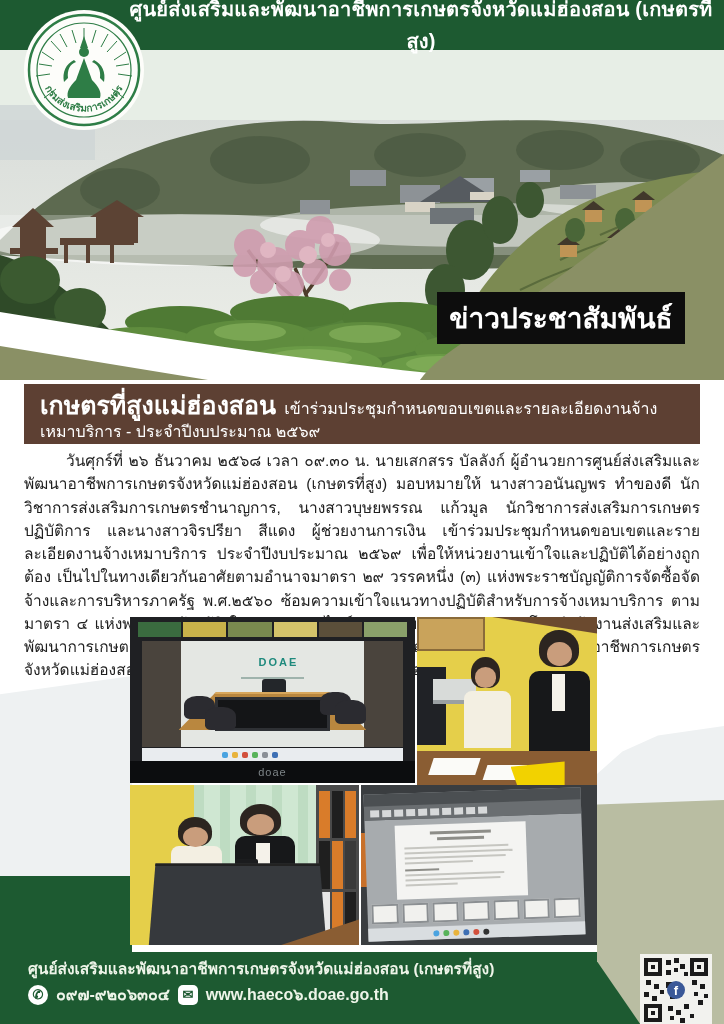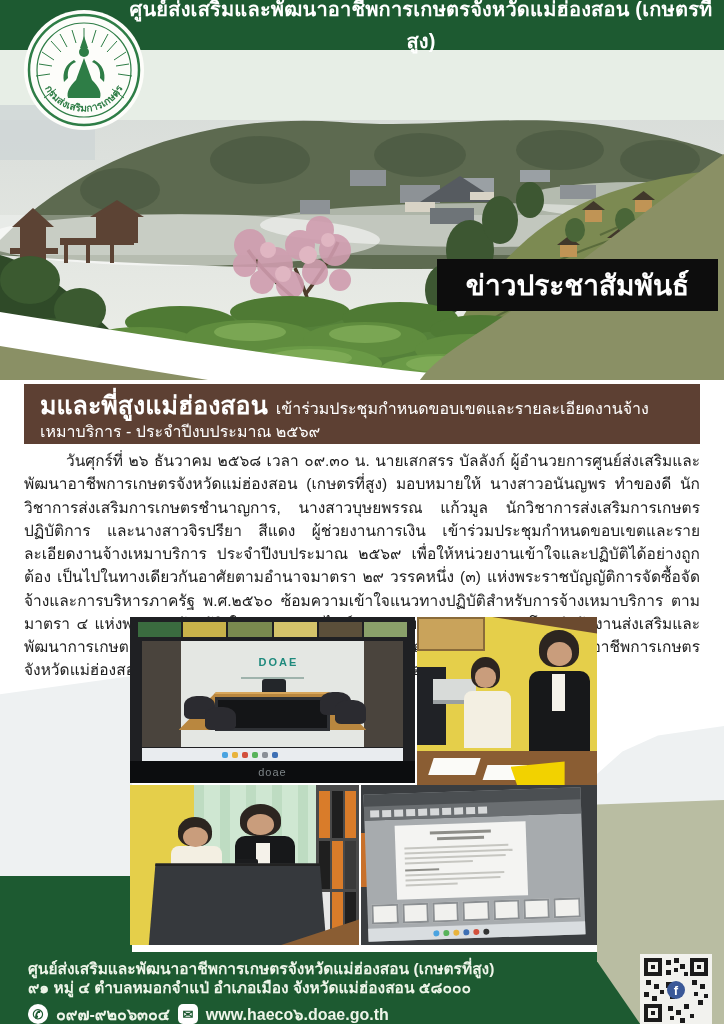--- a/index.html
+++ b/index.html
@@ -6,21 +6,21 @@
   *{box-sizing:border-box;font-family:"Liberation Sans",sans-serif;}
   .page{position:relative;width:724px;height:1024px;background:#fff;overflow:hidden;margin:0 auto;}
 
   
   .topbar{position:absolute;left:0;top:0;width:724px;height:50px;background:#1d5a31;display:flex;align-items:center;justify-content:center;z-index:6;}
   .org-title{color:#fff;font-weight:bold;font-size:20px;padding-left:118px;text-align:center;letter-spacing:.2px;}
 
   
   .hero{position:absolute;left:0;top:50px;width:724px;height:330px;z-index:2;}
   .hero svg{display:block;}
-  .news-box{position:absolute;left:437px;top:209px;width:281px;height:52px;background:#0d0d0d;display:flex;align-items:center;justify-content:center;}
+  .news-box{position:absolute;left:437px;top:242px;width:248px;height:52px;background:#0d0d0d;display:flex;align-items:center;justify-content:center;}
   .news-box span{color:#fff;font-weight:bold;font-size:28px;}
   .issue-line{position:absolute;left:423px;top:287px;width:296px;text-align:center;font-weight:bold;font-size:19px;color:#241b0d;}
 
   
   .logo{position:absolute;left:22px;top:8px;width:124px;height:124px;z-index:7;}
 
   
   .headline-box{position:absolute;left:24px;top:384px;width:676px;height:60px;background:#5d4033;color:#fff;padding:5px 16px;line-height:1.3;z-index:3;}
   .headline-box .lead{font-size:25px;font-weight:bold;margin-right:8px;}
   .headline-box .rest{font-size:16px;}
@@ -335,21 +335,21 @@
         <polygon points="62,28 58,40 66,40"></polygon>
       </g>
       <path id="arcT" d="M22,78 A44,44 0 0,0 102,78" fill="none"></path>
       <text font-size="10" fill="#2e7d46" font-weight="bold">
         <textPath href="#arcT" startOffset="50%" text-anchor="middle">กรมส่งเสริมการเกษตร</textPath>
       </text>
     </svg>
   </div>
 
   <div class="headline-box">
-    <span class="lead">มและพี่สูงแม่ฮ่องสอน</span><span class="rest">เข้าร่วมประชุมกำหนดขอบเขตและรายละเอียดงานจ้างเหมาบริการ - ประจำปีงบประมาณ ๒๕๖๙</span>
+    <span class="lead">เกษตรที่สูงแม่ฮ่องสอน</span><span class="rest">เข้าร่วมประชุมกำหนดขอบเขตและรายละเอียดงานจ้างเหมาบริการ - ประจำปีงบประมาณ ๒๕๖๙</span>
   </div>
 
   <p class="body-par">วันศุกร์ที่ ๒๖ ธันวาคม ๒๕๖๘ เวลา ๐๙.๓๐ น. นายเสกสรร บัลลังก์ ผู้อำนวยการศูนย์ส่งเสริมและพัฒนาอาชีพการเกษตรจังหวัดแม่ฮ่องสอน (เกษตรที่สูง) มอบหมายให้ นางสาวอนันญพร ทำของดี นักวิชาการส่งเสริมการเกษตรชำนาญการ, นางสาวบุษยพรรณ แก้วมูล นักวิชาการส่งเสริมการเกษตรปฏิบัติการ และนางสาวจิรปรียา สีแดง ผู้ช่วยงานการเงิน เข้าร่วมประชุมกำหนดขอบเขตและรายละเอียดงานจ้างเหมาบริการ ประจำปีงบประมาณ ๒๕๖๙ เพื่อให้หน่วยงานเข้าใจและปฏิบัติได้อย่างถูกต้อง เป็นไปในทางเดียวกันอาศัยตามอำนาจมาตรา ๒๙ วรรคหนึ่ง (๓) แห่งพระราชบัญญัติการจัดซื้อจัดจ้างและการบริหารภาครัฐ พ.ศ.๒๕๖๐ ซ้อมความเข้าใจแนวทางปฏิบัติสำหรับการจ้างเหมาบริการ ตามมาตรา ๔ แห่งพระราชบัญญัติ ในรูปแบบออนไลน์ผ่านระบบ zoom meeting โดยสำนักงานส่งเสริมและพัฒนาการเกษตรที่ ๖ จังหวัดเชียงใหม่ เข้าร่วมประชุม ณ ศูนย์ส่งเสริมและพัฒนาอาชีพการเกษตรจังหวัดแม่ฮ่องสอน (เกษตรที่สูง) ตำบลหมอกจำแป่ อำเภอเมือง จังหวัดแม่ฮ่องสอน</p>
 
   <div class="gray-left"></div>
   <div class="gray-right"></div>
   <div class="green-left"></div>
   <div class="sage-right"></div>
 
   <div class="collage">
@@ -482,21 +482,20 @@
           <i style="background:#3d6fb4"></i>
             <i style="background:#d2503c"></i>
             <i style="background:#333"></i>
         </div>
       </div>
     </div>
   </div>
 
   <div class="footerbar">
     <div class="fline fline1">ศูนย์ส่งเสริมและพัฒนาอาชีพการเกษตรจังหวัดแม่ฮ่องสอน (เกษตรที่สูง)</div>
-    <div class="fline">๙๑ หมู่ ๔ ตำบลหมอกจำแป่ อำเภอเมือง จังหวัดแม่ฮ่องสอน ๕๘๐๐๐</div>
     <div class="contact-row">
       <span class="cicon">✆</span>
       <span>๐๙๗-๙๒๐๖๓๐๔</span>
       <span class="cicon sq">✉</span>
       <span>www.haeco๖.doae.go.th</span>
     </div>
   </div>
 
   <div class="qr">
     <svg width="72" height="72" viewBox="0 0 72 72">

